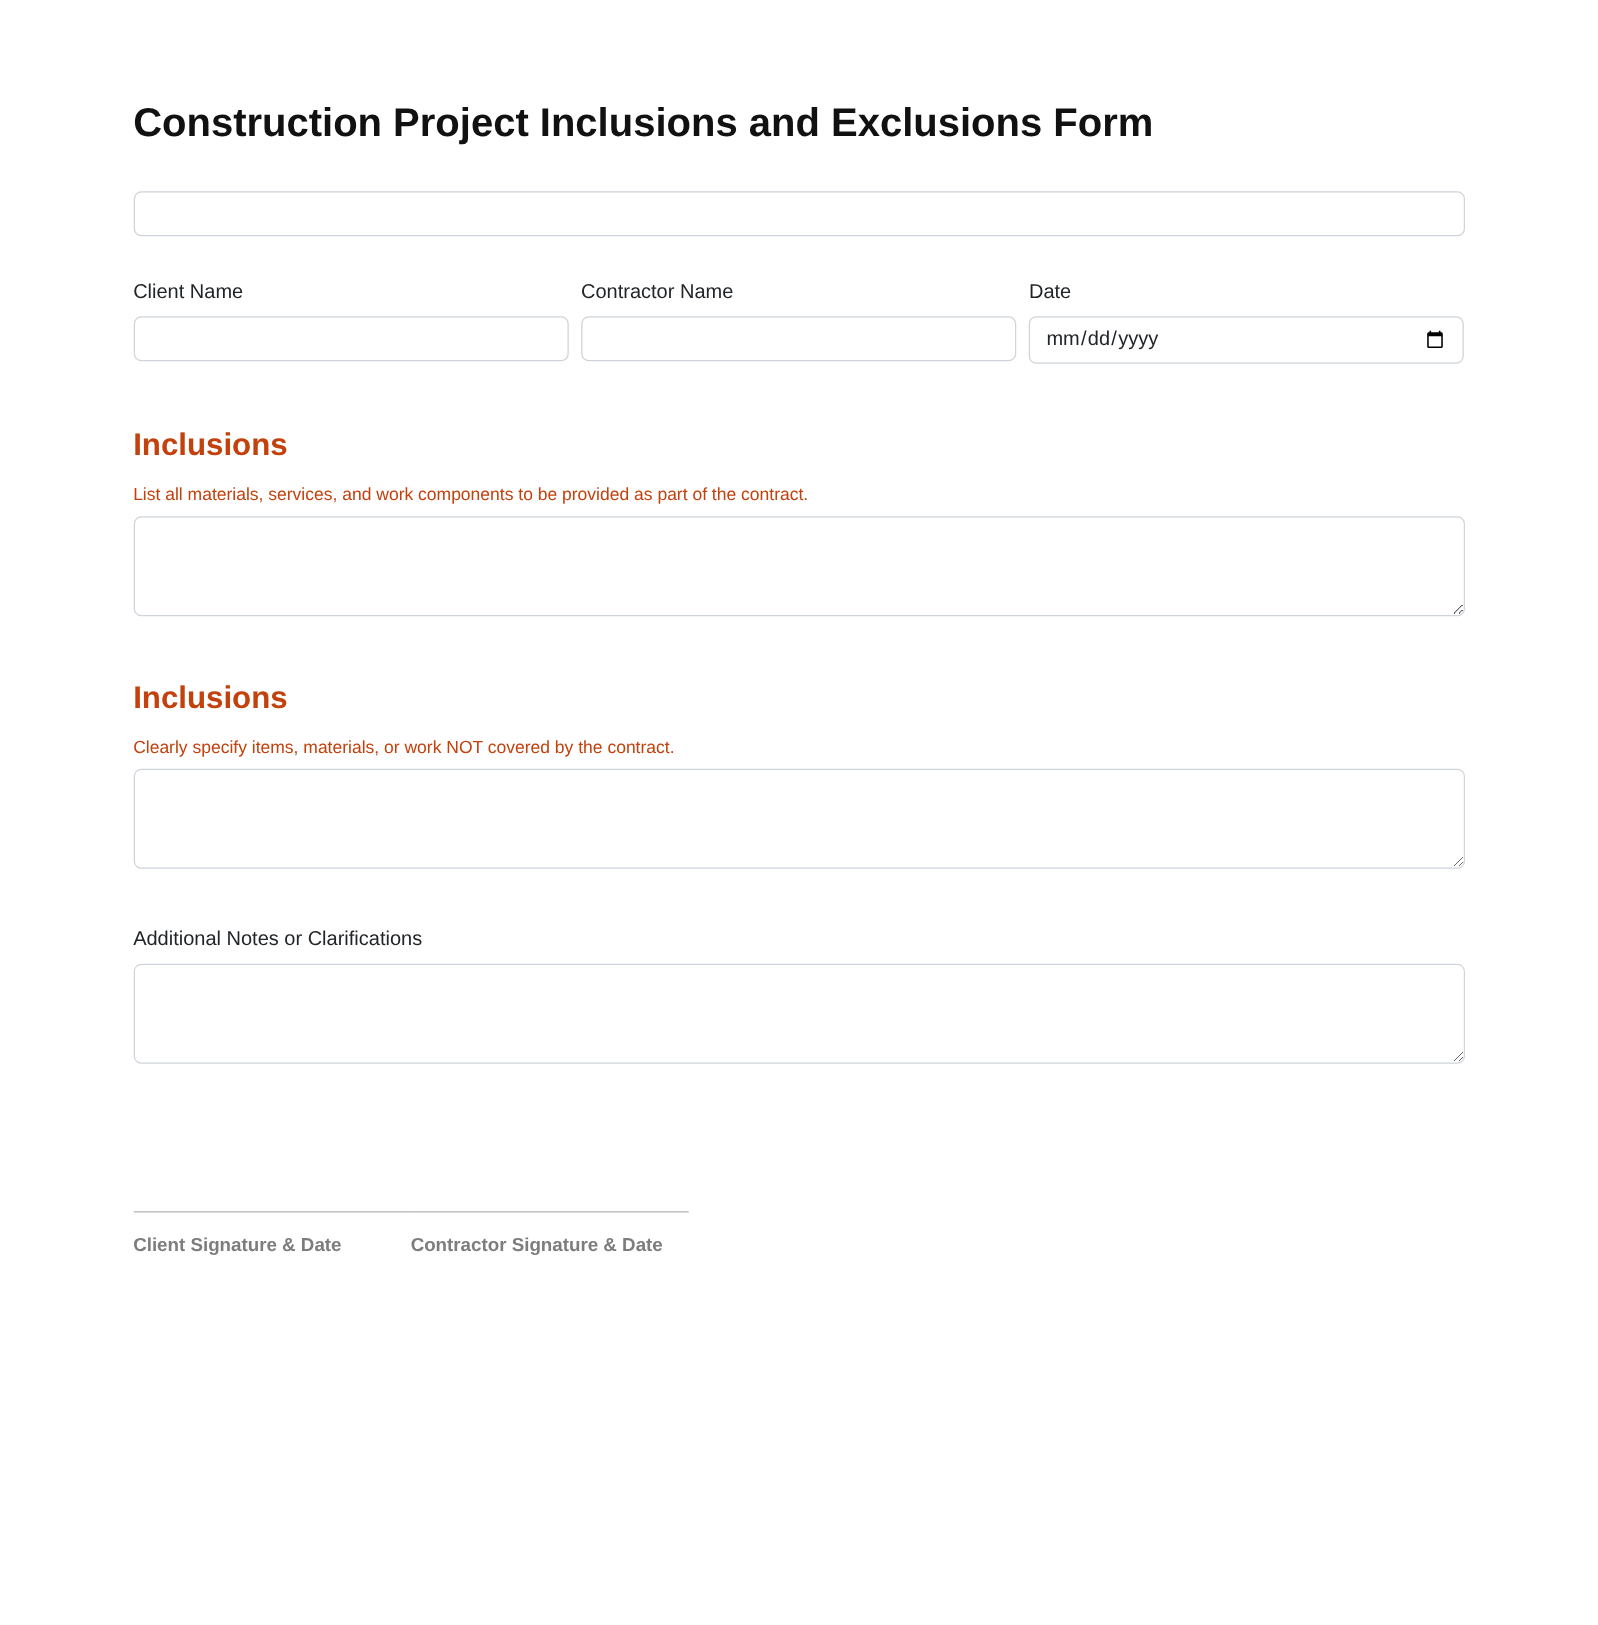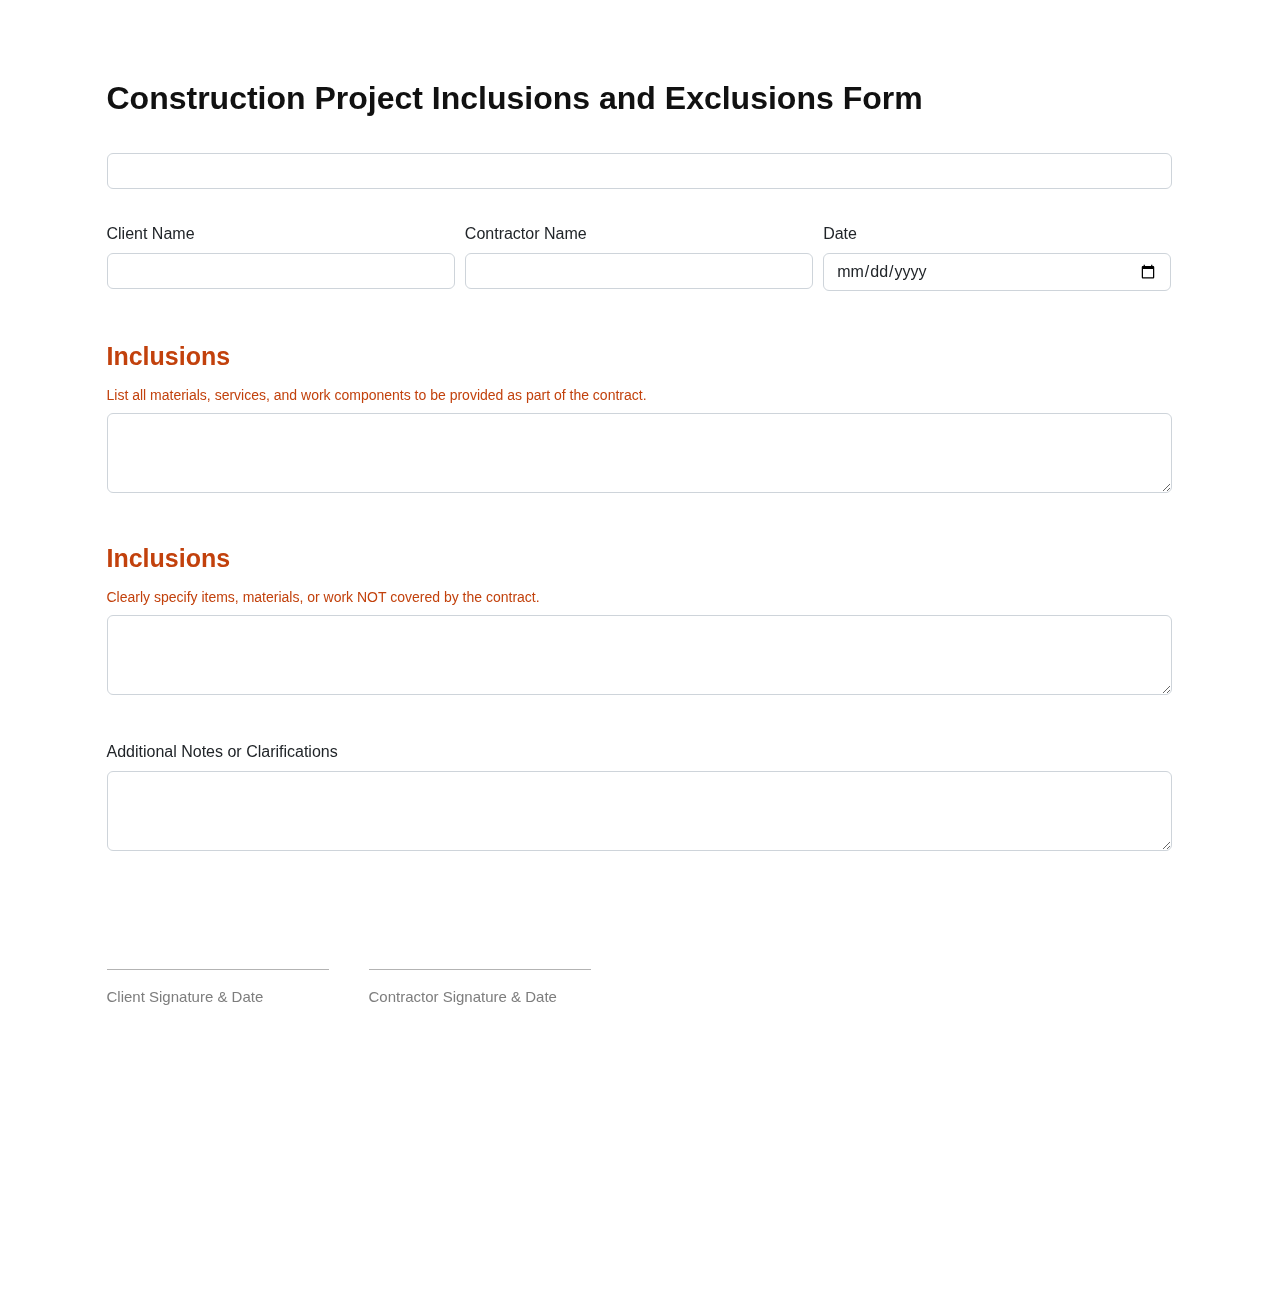--- a/index.html
+++ b/index.html
@@ -78,23 +78,23 @@
     color: #212529;
     background: #ffffff;
     border: 1px solid #ced4da;
     border-radius: 6px;
     resize: vertical;
     outline: none;
   }
   .notes-block { margin-top: 46px; }
   .signature-row {
     display: flex;
-    gap: 40px;
     margin-top: 118px;
     padding-bottom: 60px;
+    font-weight: bold;
   }
   .signature-block { width: 222px; }
   .signature-line {
     border-top: 1px solid #b3b3b3;
     height: 0;
   }
   .signature-label {
     margin-top: 18px;
     font-size: 15px;
     color: #7d7d7d;

